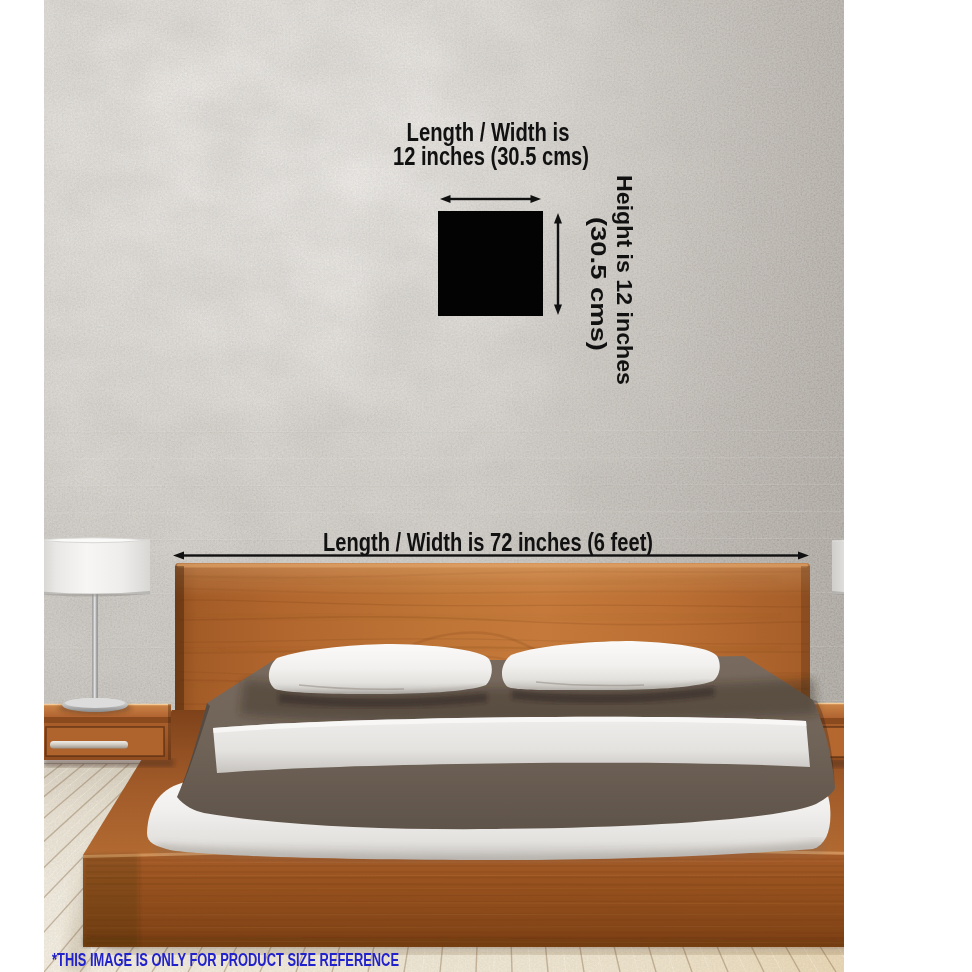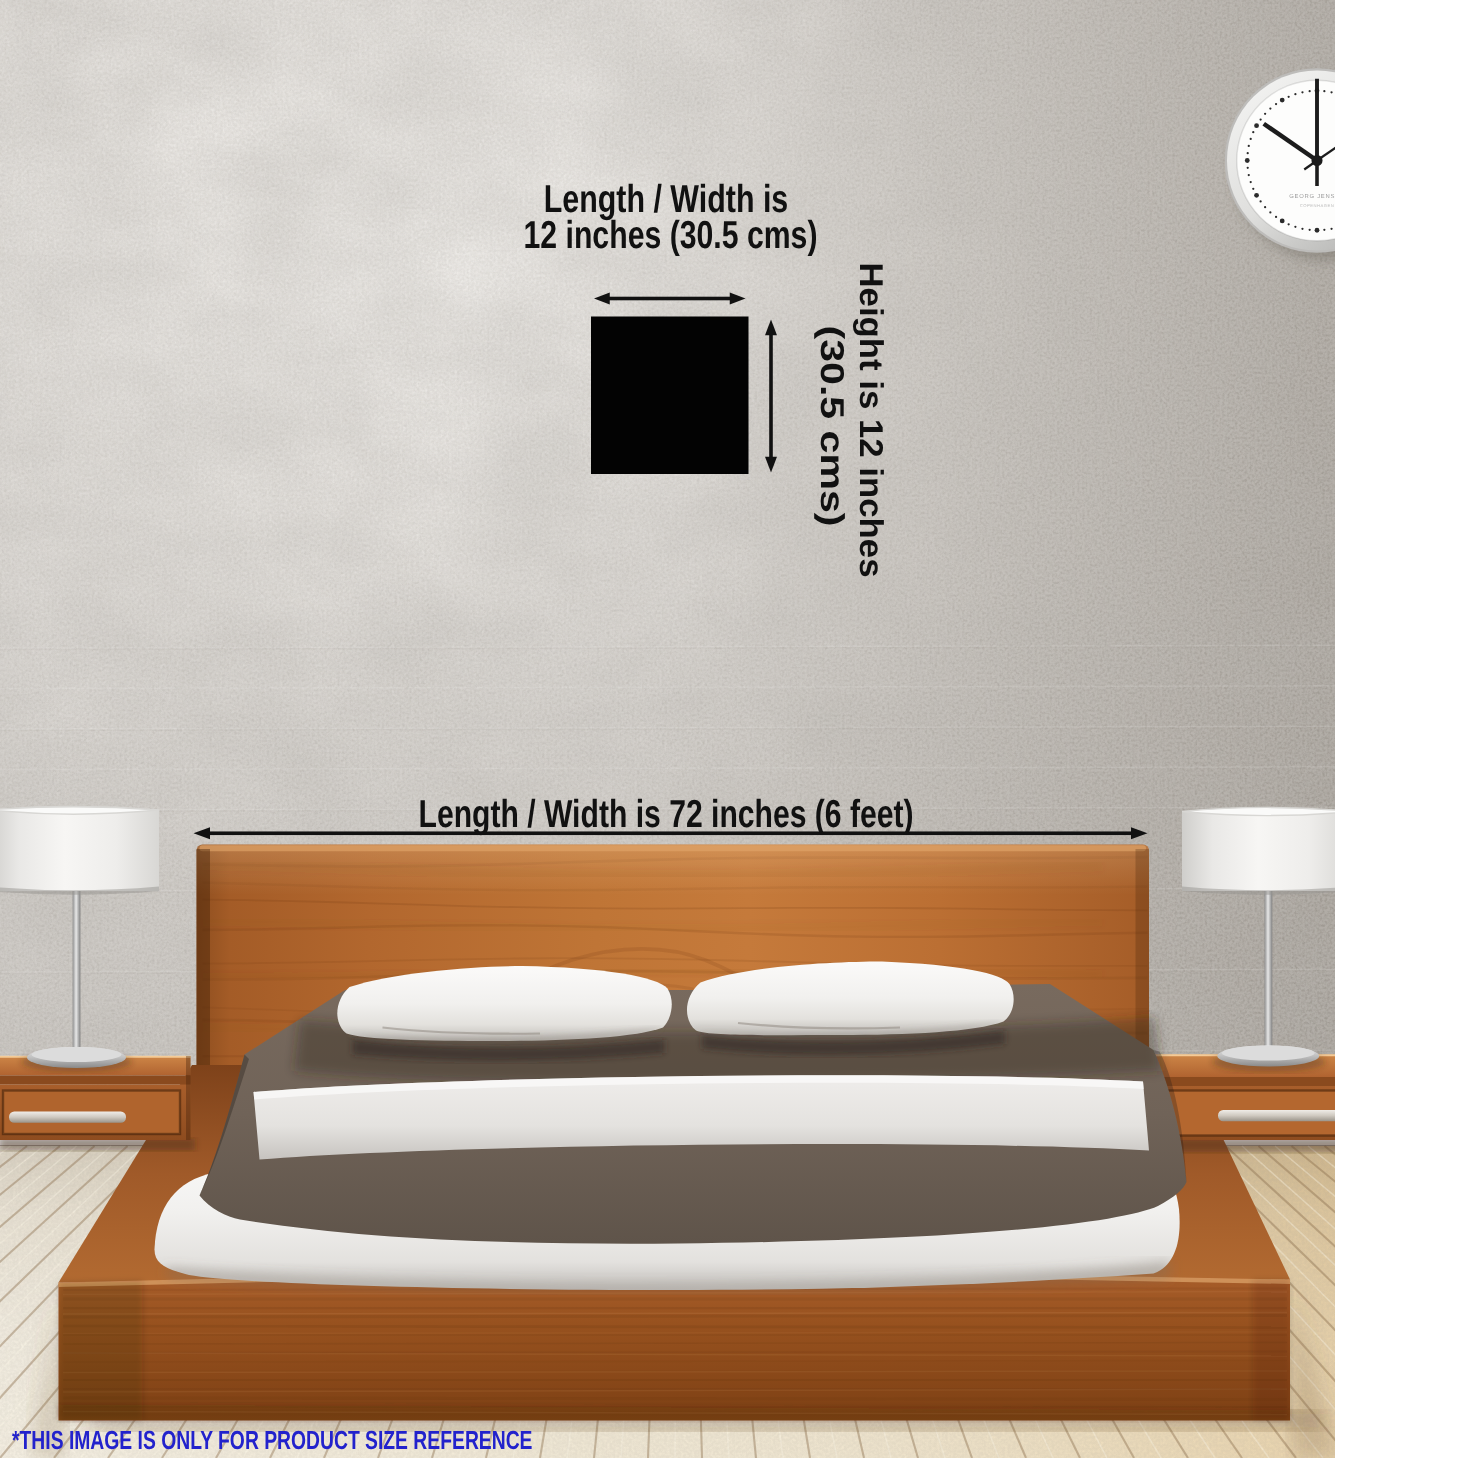--- a/index.html
+++ b/index.html
@@ -1,16 +1,16 @@
 <!DOCTYPE html>
 <html><head>
 <meta charset="utf-8">
 <style>
   html,body{margin:0;padding:0;background:#ffffff;}
-  #scene{position:relative;width:890px;height:972px;overflow:hidden;font-family:"Liberation Sans",sans-serif;}
+  #scene{position:relative;width:800px;height:972px;overflow:hidden;font-family:"Liberation Sans",sans-serif;margin-left:44px;}
   svg{display:block;}
 </style>
 </head>
 <body>
 <div id="scene">
 <svg width="972" height="972" viewBox="0 0 972 972" xmlns="http://www.w3.org/2000/svg">
 <defs>
   <linearGradient id="wallV" x1="0" y1="0" x2="0" y2="1">
     <stop offset="0" stop-color="#d9d5d0"></stop>
     <stop offset="0.45" stop-color="#d2cec9"></stop>

